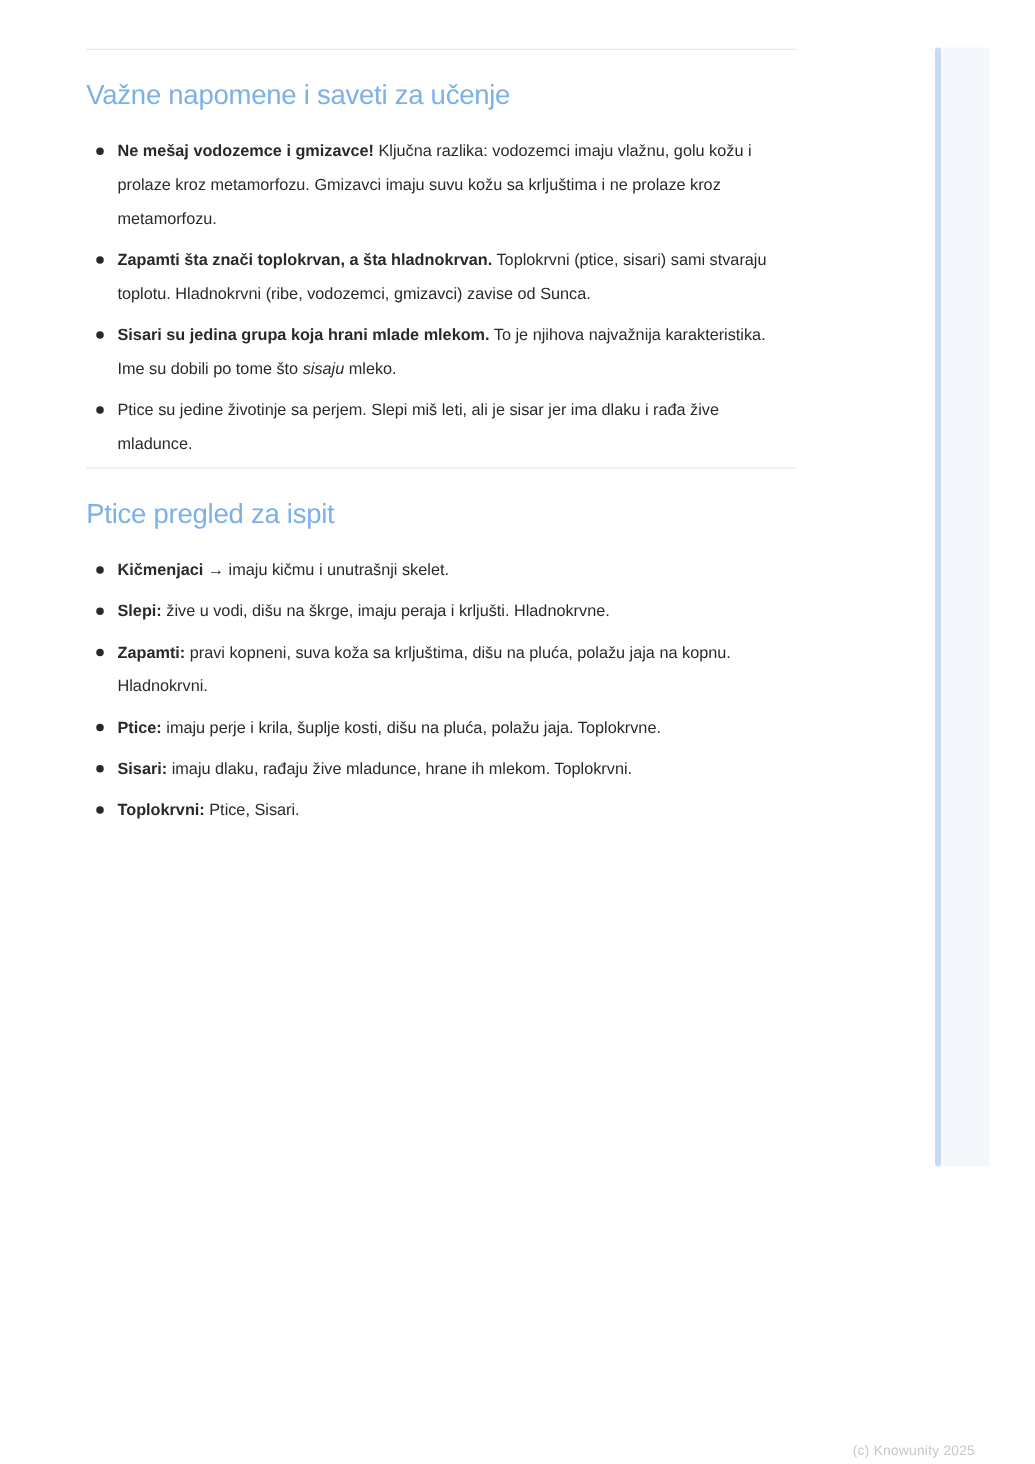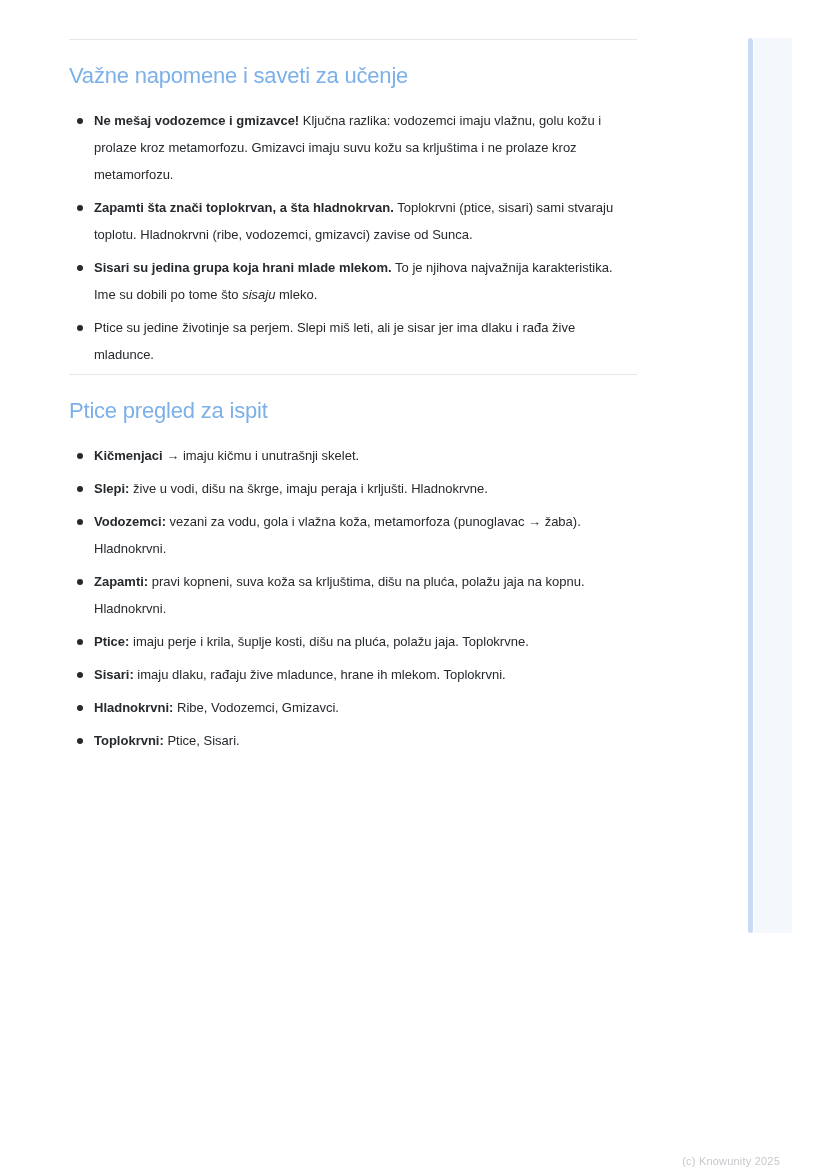--- a/index.html
+++ b/index.html
@@ -98,25 +98,23 @@
       <li class="bullet-item"><b></b><span>Ptice su jedine životinje sa perjem. Slepi miš leti, ali je sisar jer ima dlaku i rađa žive mladunce.</span><i></i><span></span></li>
     </ul>
   </section>
 
   <section>
     <hr class="divider">
     <h2 class="section-title">Ptice pregled za ispit</h2>
     <ul class="bullet-list">
       <li class="bullet-item"><b>Kičmenjaci</b><span> → imaju kičmu i unutrašnji skelet.</span></li>
       <li class="bullet-item"><b>Slepi:</b><span> žive u vodi, dišu na škrge, imaju peraja i krljušti. Hladnokrvne.</span></li>
-      <li class="bullet-item"><b>Vodozemci:</b><span> vezani za vodu, gola i vlažna koža, metamorfoza (punoglavac → žaba). Hladnokrvni.</span></li>
       <li class="bullet-item"><b>Zapamti:</b><span> pravi kopneni, suva koža sa krljuštima, dišu na pluća, polažu jaja na kopnu. Hladnokrvni.</span></li>
       <li class="bullet-item"><b>Ptice:</b><span> imaju perje i krila, šuplje kosti, dišu na pluća, polažu jaja. Toplokrvne.</span></li>
       <li class="bullet-item"><b>Sisari:</b><span> imaju dlaku, rađaju žive mladunce, hrane ih mlekom. Toplokrvni.</span></li>
-      <li class="bullet-item"><b>Hladnokrvni:</b><span> Ribe, Vodozemci, Gmizavci.</span></li>
       <li class="bullet-item"><b>Toplokrvni:</b><span> Ptice, Sisari.</span></li>
     </ul>
   </section>
 
 </main>
 
 <div class="side-accent-line"></div>
 <div class="side-accent-panel"></div>
 
 <div class="footer-credit">(c) Knowunity 2025</div>

